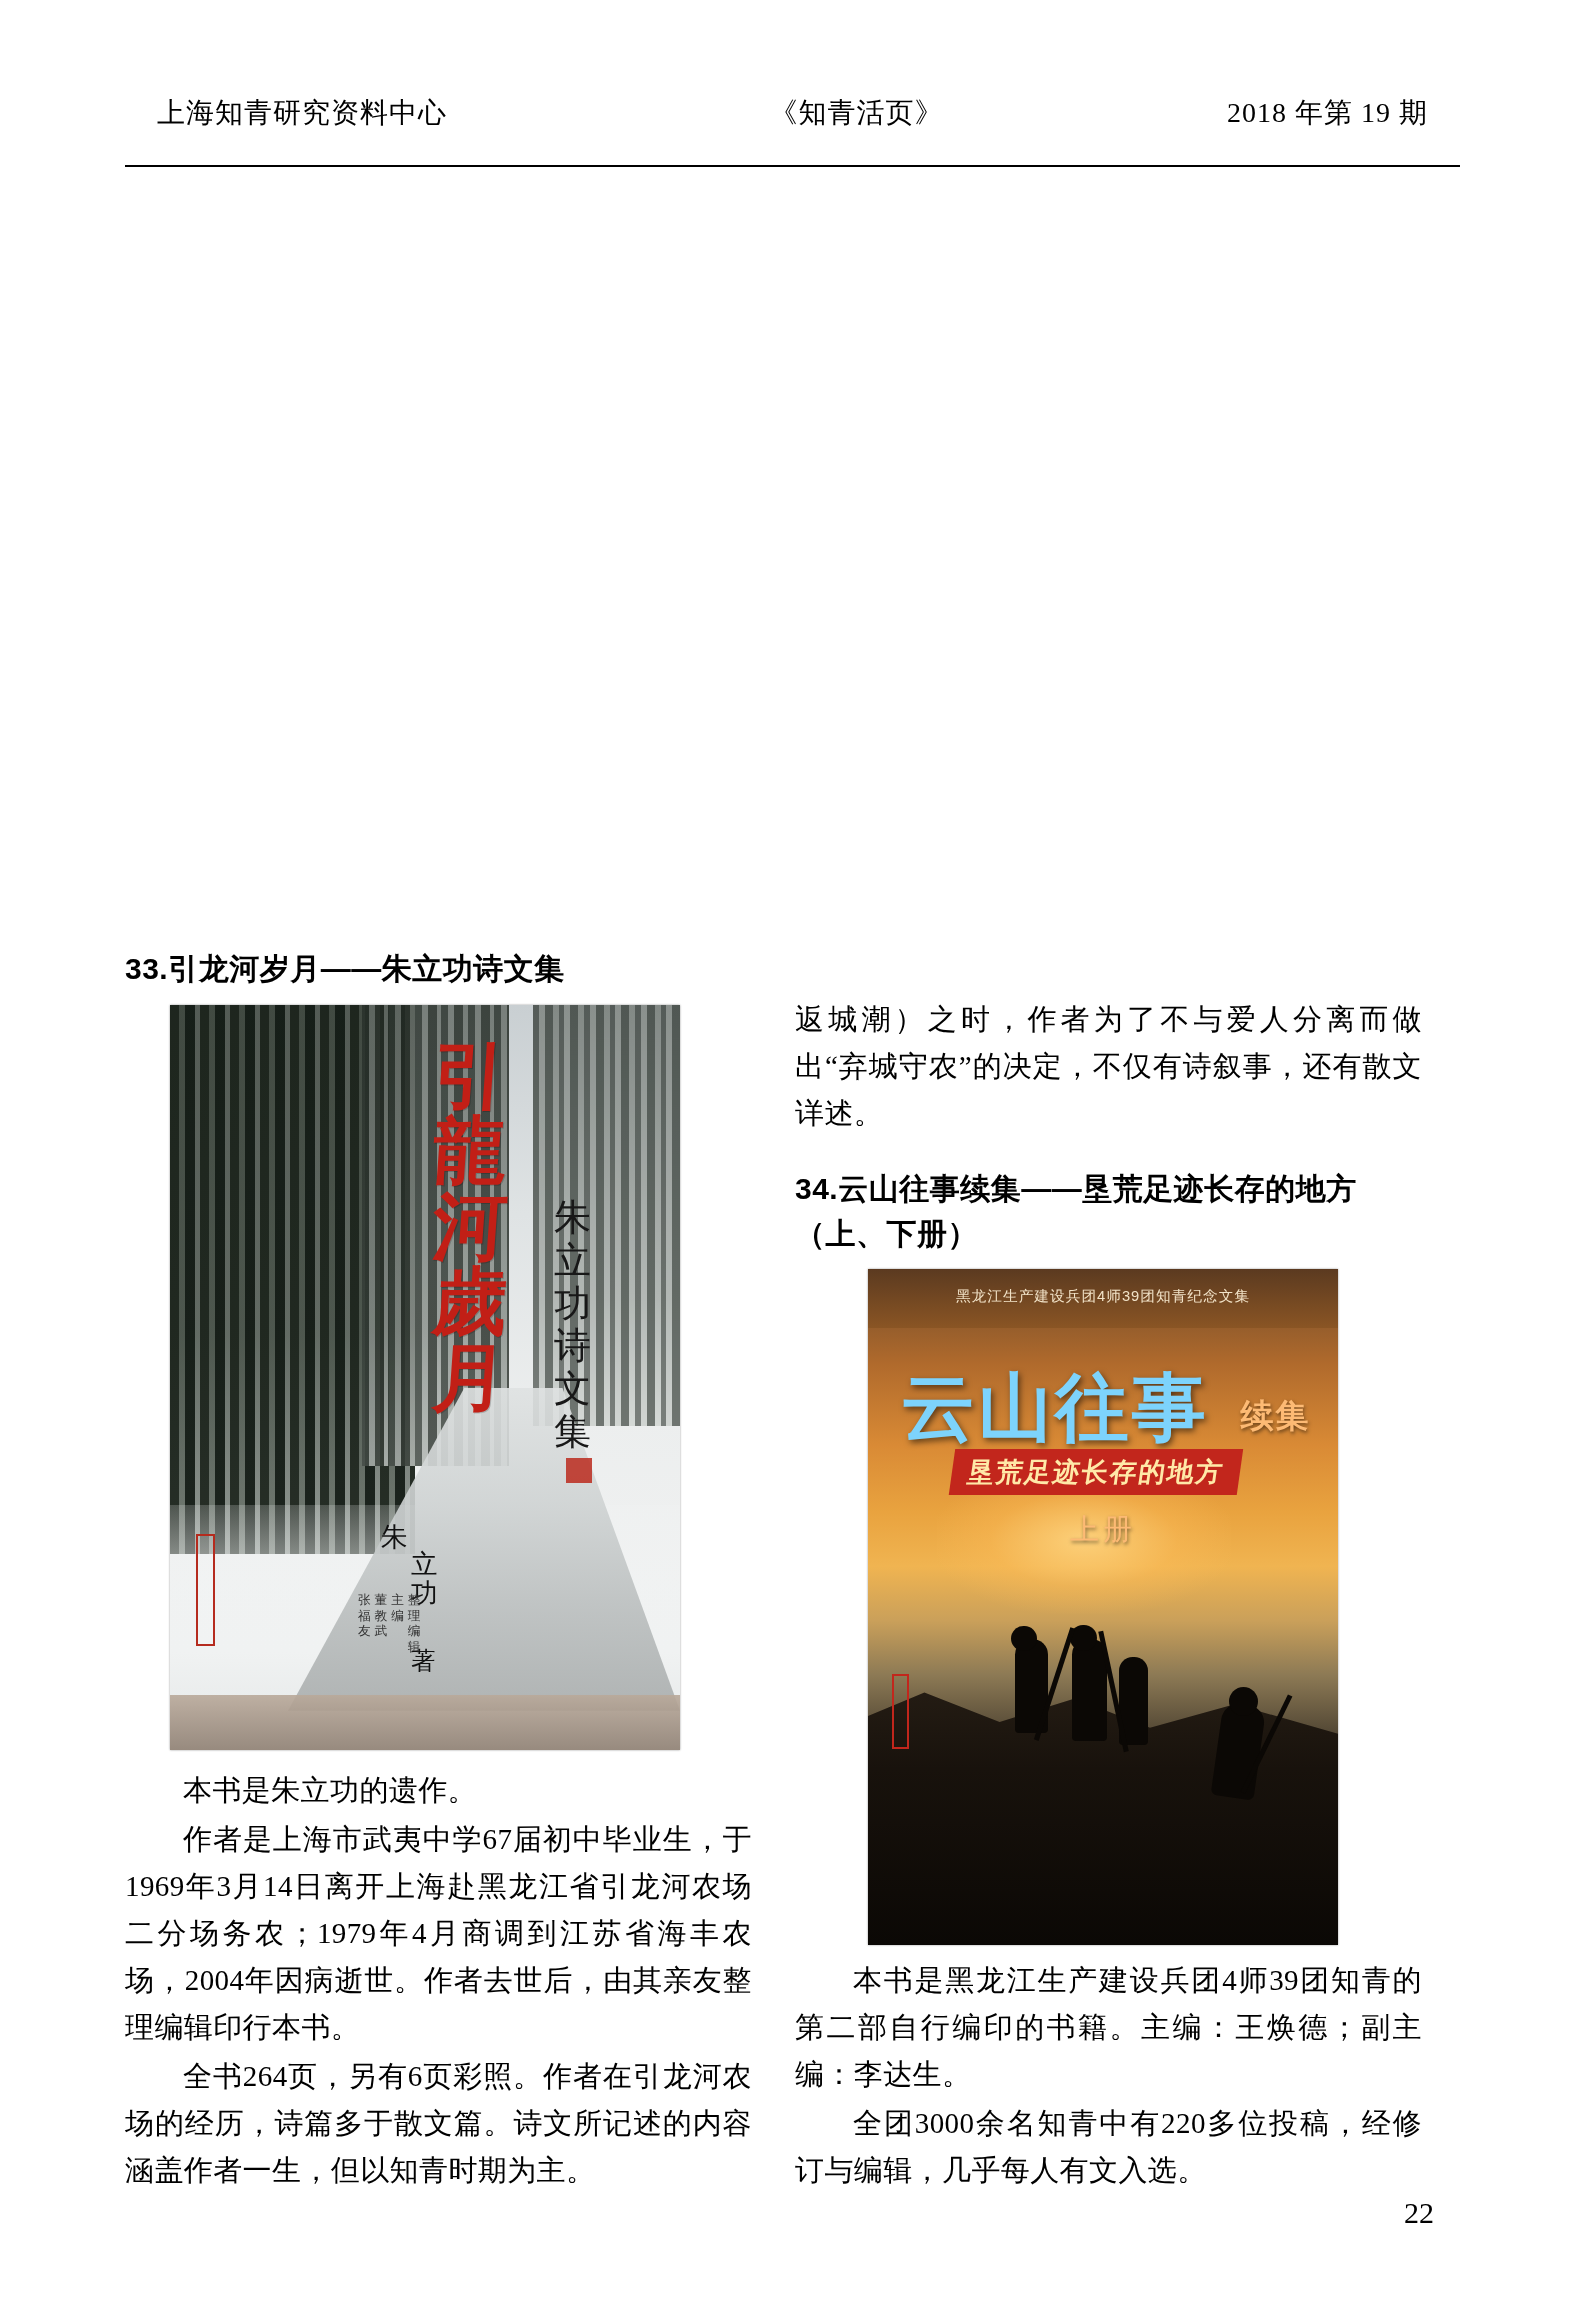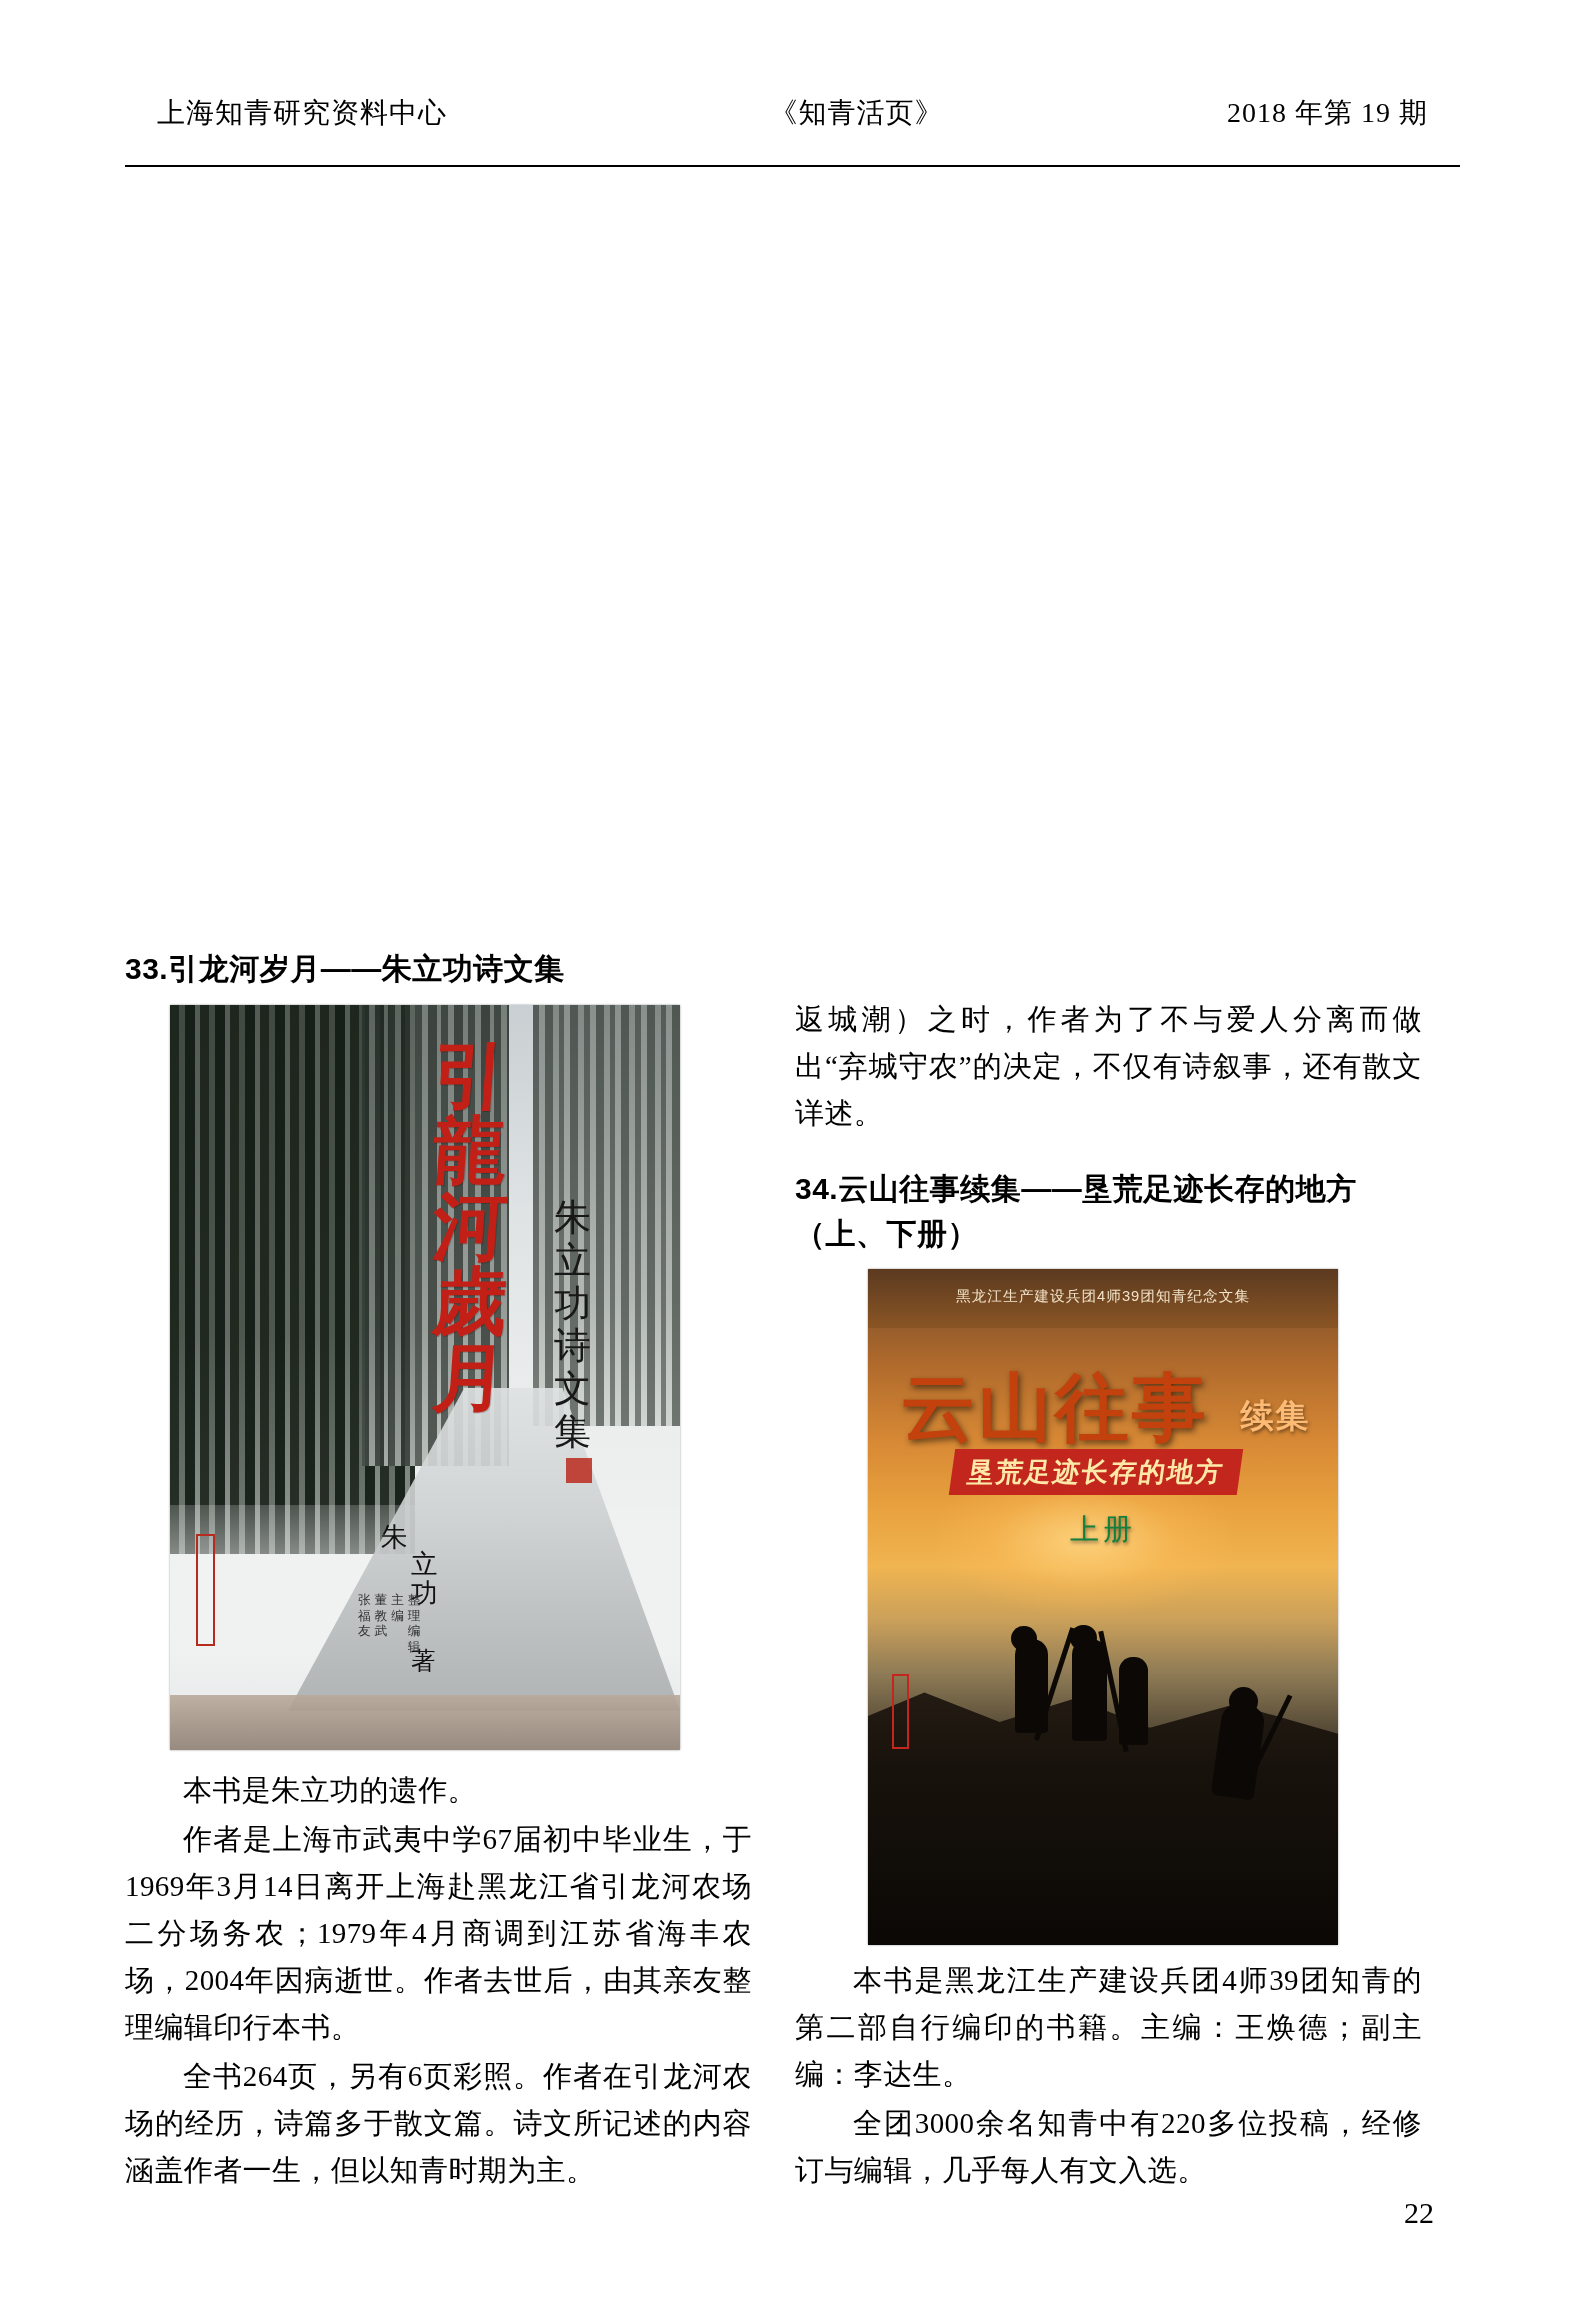--- a/index.html
+++ b/index.html
@@ -272,21 +272,21 @@
     width: 100%;
     text-align: center;
     color: #f2e3c8;
     font-size: 14.7px;
     letter-spacing: 1px;
     font-family: "Liberation Sans", sans-serif;
   }
   .c2-maintitle {
     position: absolute;
     left: 33px; top: 90px;
-    color: #c2410c;
+    color: #7dd3fc;
     font-size: 74px;
     font-weight: bold;
     letter-spacing: 2.9px;
     font-family: "Liberation Sans", sans-serif;
     text-shadow: 2px 2.9px 5.9px rgba(0,0,0,0.55);
   }
   .c2-xuji {
     position: absolute;
     right: 27.4px; top: 125px;
     color: #fdba74;
@@ -306,21 +306,21 @@
     font-weight: bold;
     letter-spacing: 2px;
     font-family: "Liberation Sans", sans-serif;
     transform: skewX(-8deg);
   }
   .c2-vol {
     position: absolute;
     left: 0; top: 241px;
     width: 100%;
     text-align: center;
-    color: #15803d;
+    color: #fdba74;
     font-size: 29px;
     letter-spacing: 3.9px;
     font-family: "Liberation Sans", sans-serif;
     text-shadow: 1px 2px 3.9px rgba(0,0,0,0.5);
   }
   .c2-ground {
     position: absolute;
     left: 0; bottom: 0;
     width: 100%; height: 294px;
     background: linear-gradient(to bottom, #2a2117 0%, #18120c 40%, #0b0805 100%);

